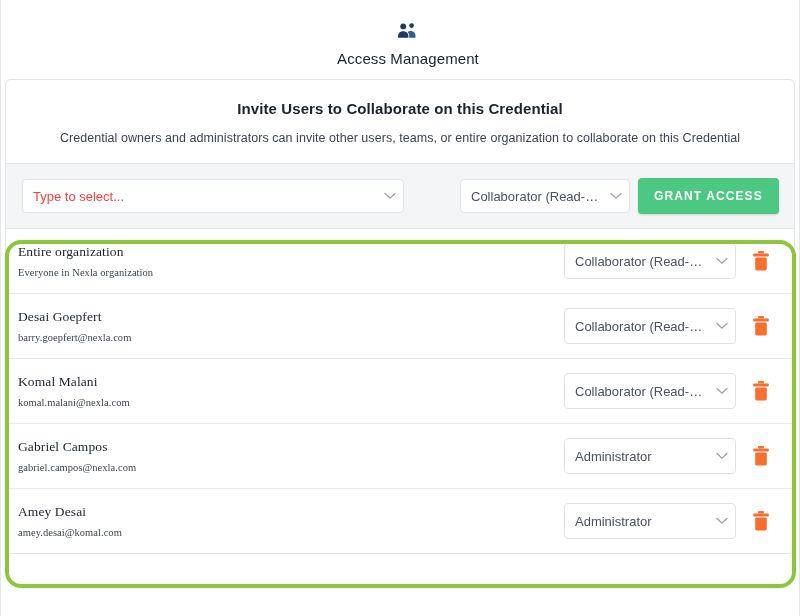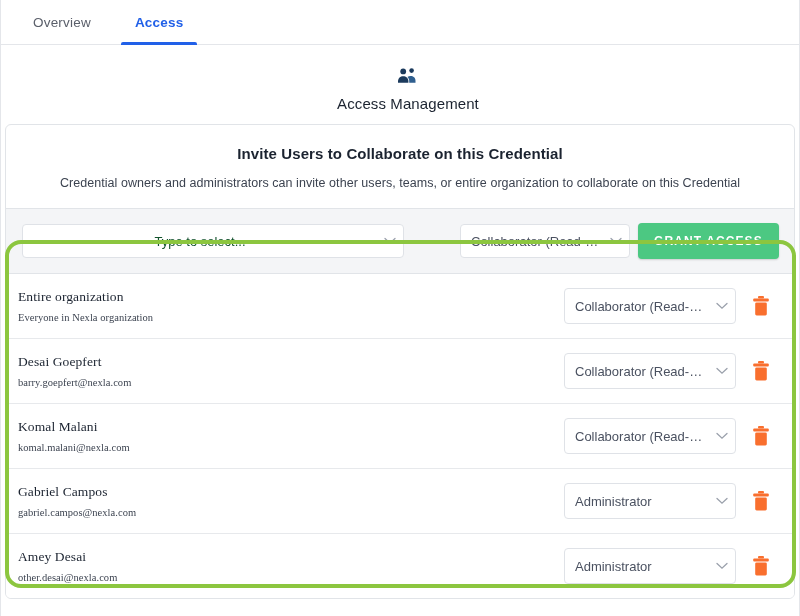--- a/index.html
+++ b/index.html
@@ -114,21 +114,21 @@
     height: 34px;
     font-size: 13px;
     color: #4a5160;
   }
   .select-shell .val {
     flex: 1;
     padding: 0 10px;
     overflow: hidden;
     white-space: nowrap;
   }
-  .select-shell .val.ph { color: #14532d; text-align: center; }
+  .select-shell .val.ph { color: #ef4444; }
   .caret {
     width: 26px;
     display: flex;
     align-items: center;
     justify-content: center;
     flex: none;
   }
   .caret svg { display: block; }
 
   .user-select { flex: none; width: 382px; }
@@ -199,28 +199,20 @@
     border-radius: 16px;
     pointer-events: none;
     z-index: 5;
   }
 </style>
 </head>
 <body>
 
 <div id="page">
 
-  <div class="tabbar">
-    <div class="tab">
-      <span>Overview</span>
-    </div>
-    <div class="tab active">
-      <span>Access</span>
-    </div>
-  </div>
 
   <div class="section-head">
     <span class="people-icon">
       <svg width="22" height="18" viewBox="0 0 22 18" xmlns="http://www.w3.org/2000/svg">
         <circle cx="6.2" cy="4.4" r="2.9" fill="#1b3a5c"></circle>
         <circle cx="14.6" cy="3.6" r="2.3" fill="#1b3a5c"></circle>
         <path d="M1 14.2c0-3.1 2.4-5 5.2-5s5.2 1.9 5.2 5v1.6H1z" fill="#1b3a5c"></path>
         <path d="M12.2 15.8v-1.9c0-1.7-.7-3.1-1.8-4 .9-.5 2-.8 3.2-.8 2.7 0 4.9 1.7 4.9 4.6v2.1z" fill="#2f5f8f"></path>
       </svg>
     </span>
@@ -351,21 +343,21 @@
                 <rect x="2.2" y="3.6" width="15.6" height="2.8" rx="1" fill="#f96f2e"></rect>
                 <rect x="4.2" y="7.4" width="11.6" height="13" rx="1.4" fill="#f96f2e"></rect>
               </svg>
           </span>
         </button>
       </div>
 
       <div class="access-row">
         <div class="who">
           <div class="who-name">Amey Desai</div>
-          <div class="who-sub">other.desai@nexla.com</div>
+          <div class="who-sub">amey.desai@komal.com</div>
         </div>
         <div class="select-shell row-role">
           <span class="val">Administrator</span>
           <span class="caret">
             <svg width="12" height="8" viewBox="0 0 12 8">
                 <path d="M1 1.5 6 6.2 11 1.5" fill="none" stroke="#9aa0ab" stroke-width="1.3" stroke-linecap="round"></path>
               </svg>
           </span>
         </div>
         <button class="trash-btn">

